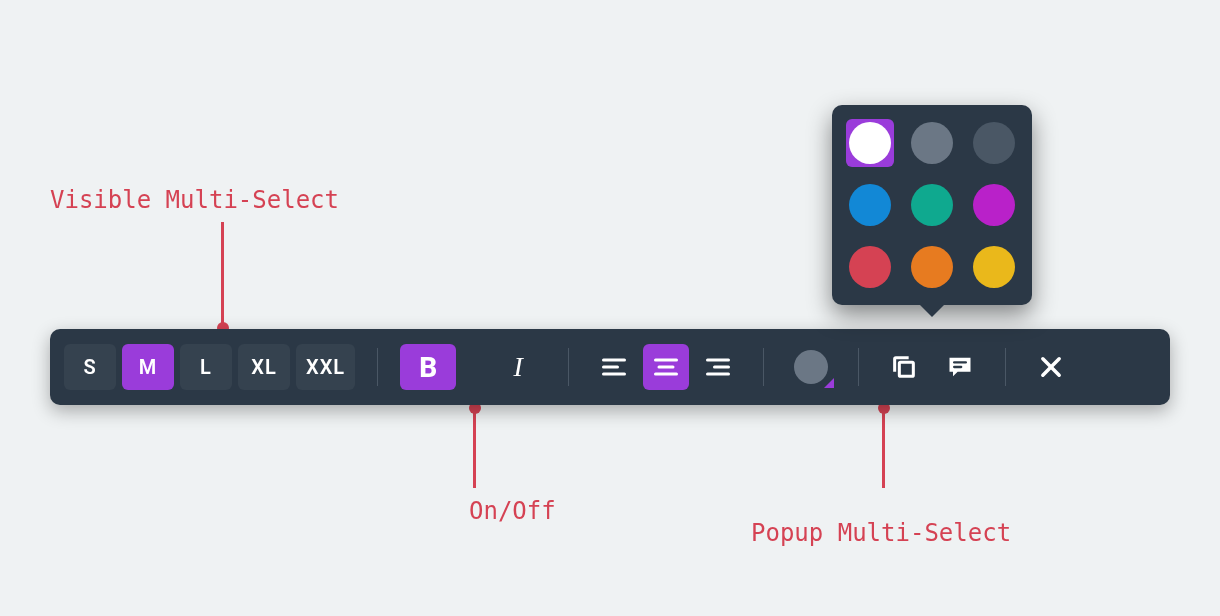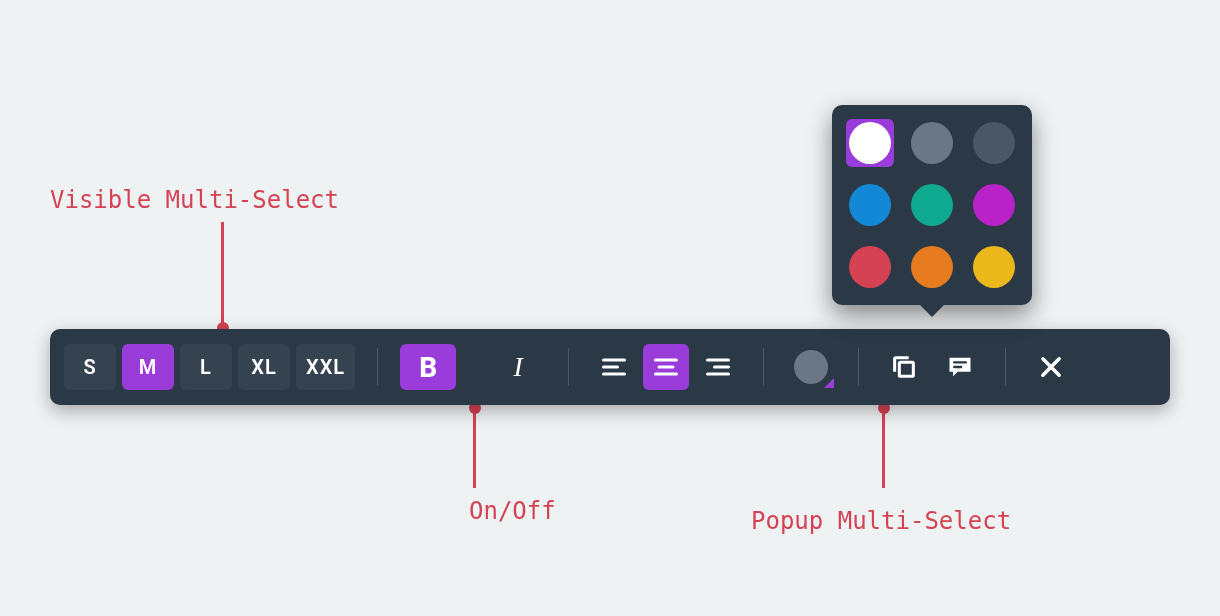--- a/index.html
+++ b/index.html
@@ -161,21 +161,21 @@
 <body>
 
 <div class="annotation-label" style="left:50px; top:186px;text-align:right;">Visible Multi-Select</div>
 
 <div class="connector down" style="left:221px; top:222px; height:106px;"></div>
 
 <div class="annotation-label" style="left:429px; top:497px;margin-left:40px;">On/Off</div>
 
 <div class="connector up" style="left:473px; top:408px; height:80px;"></div>
 
-<div class="annotation-label" style="left:751px; top:507px;">Popup Multi-Select</div>
+<div class="annotation-label" style="left:751px; top:519px;">Popup Multi-Select</div>
 
 <div class="connector up" style="left:882px; top:408px; height:80px;"></div>
 
 <div class="toolbar">
 
   <div class="group">
     <div class="btn size dim">S</div>
     <div class="btn size selected">M</div>
     <div class="btn size dim">L</div>
     <div class="btn size dim">XL</div>

